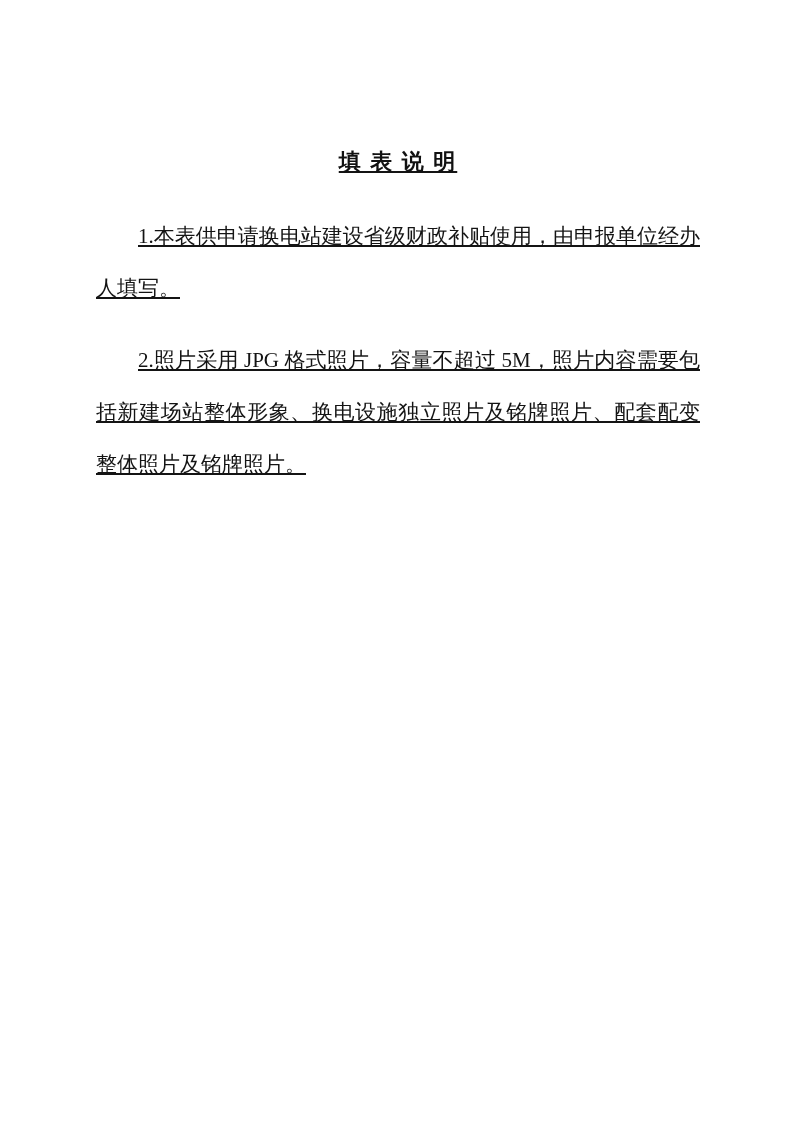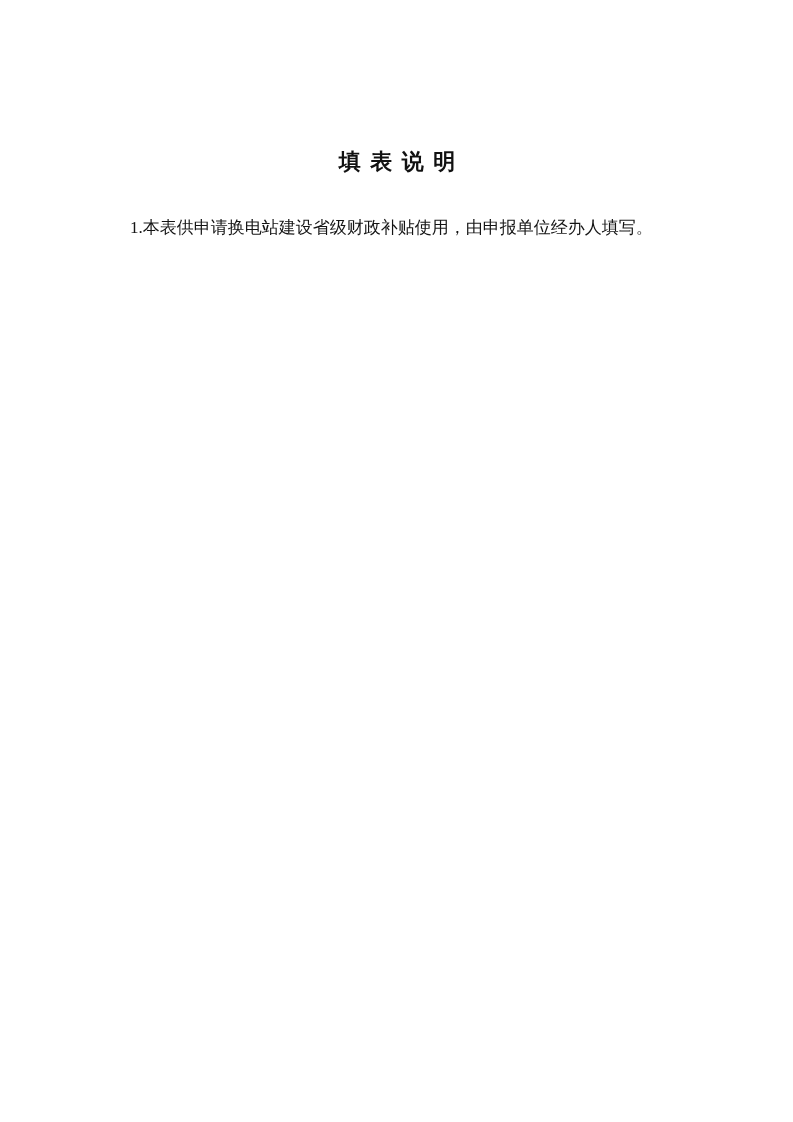--- a/index.html
+++ b/index.html
@@ -10,41 +10,43 @@
   .page {
     position: relative;
     width: 793px;
     height: 1122px;
     background: #ffffff;
     overflow: hidden;
     font-family: "Liberation Serif", "DejaVu Serif", serif;
     color: #141414;
     box-sizing: border-box;
     padding: 142px 93px 0 96px;
+    text-decoration: underline;
   }
   .doc-title {
     text-align: center;
     font-size: 22px;
     font-weight: bold;
     line-height: 40px;
     letter-spacing: 2px;
     margin: 0 0 28px 0;
     color: #111111;
   }
   .doc-paragraph {
-    font-size: 17px;
-    line-height: 36px;
+    font-size: 21px;
+    line-height: 52px;
     text-align: justify;
     text-indent: 2em;
     margin: 0 0 20px 0;
     word-break: break-all;
   }
 </style>
 </head>
 <body>
 
 <div class="page">
   <h1 class="doc-title">填 表 说 明</h1>
 
   <p class="doc-paragraph">1.本表供申请换电站建设省级财政补贴使用，由申报单位经办人填写。</p>
 
+  <p class="doc-paragraph">2.照片采用 JPG 格式照片，容量不超过 5M，照片内容需要包括新建场站整体形象、换电设施独立照片及铭牌照片、配套配变整体照片及铭牌照片。</p>
 
 </div>
 
 </body></html>

